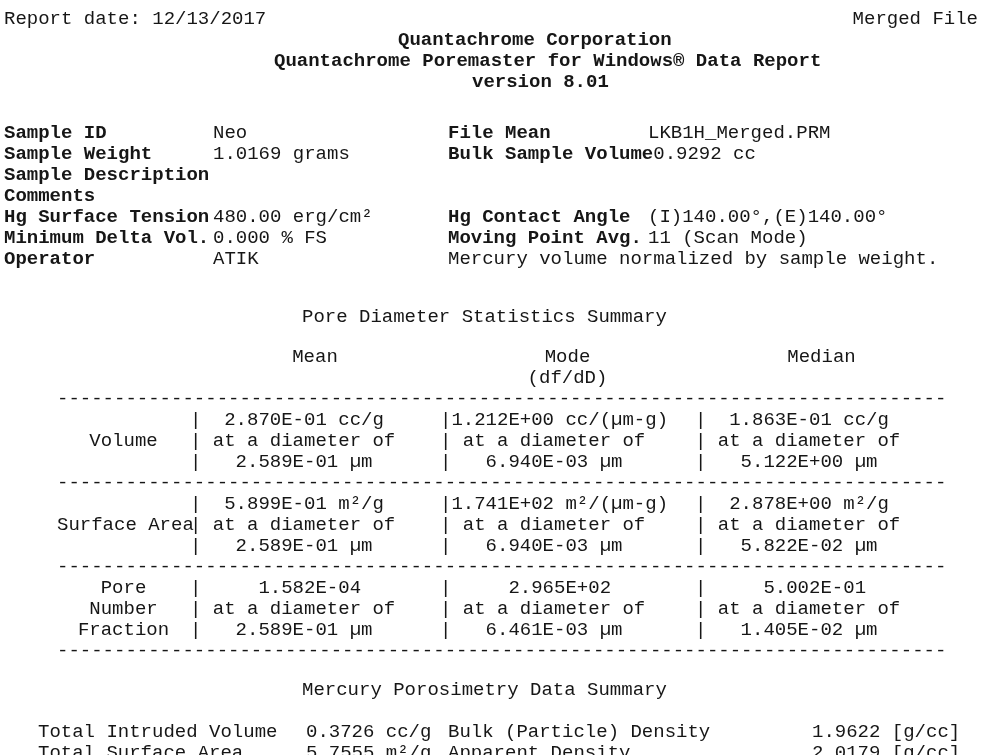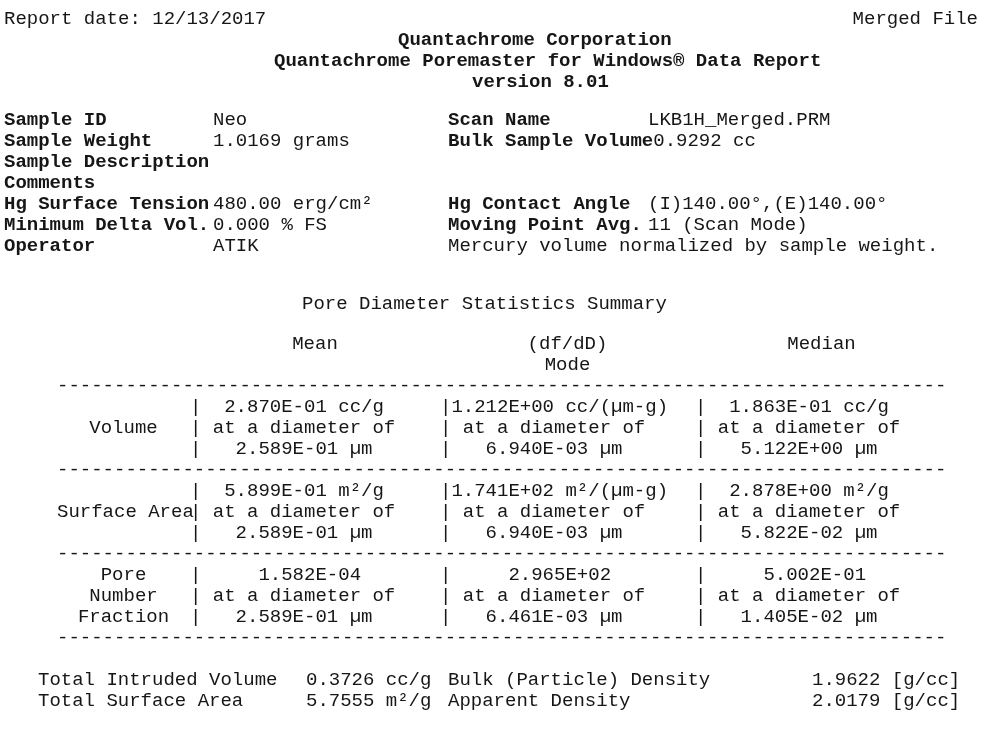--- a/index.html
+++ b/index.html
@@ -19,21 +19,21 @@
   
   .topbar { display:flex; justify-content:space-between; height:21px; }
 
   
   .hline { font-weight:bold; white-space:pre; height:21px; }
   .hline.company { margin-left:394px; }
   .hline.product { margin-left:270px; }
   .hline.version { margin-left:468px; }
 
   
-  .sample-info { margin-top:17px; }
+  .sample-info { margin-top:30px; }
   .si-row { display:flex; height:21px; white-space:pre; }
   .si-label  { width:209px; flex:none; font-weight:bold; }
   .si-value  { width:235px; flex:none; }
   .si-rlabel { min-width:200px; flex:none; font-weight:bold; }
   .si-rvalue { flex:1; }
   .si-note   { flex:1; }
 
   
   .section-title { white-space:pre; height:21px; margin-left:298px; }
   .stats-title { margin-top:37px; }
@@ -75,21 +75,21 @@
   <div>
     <div class="hline company">Quantachrome Corporation</div>
     <div class="hline product">Quantachrome Poremaster for Windows® Data Report</div>
     <div class="hline version">version 8.01</div>
   </div>
 
   <div class="sample-info">
     <div class="si-row">
       <span class="si-label">Sample ID</span>
       <span class="si-value">Neo</span>
-      <span class="si-rlabel">Scan Name</span>
+      <span class="si-rlabel">File Mean</span>
       <span class="si-rvalue">LKB1H_Merged.PRM</span>
     </div>
     <div class="si-row">
       <span class="si-label">Sample Weight</span>
       <span class="si-value">1.0169 grams</span>
       <span class="si-rlabel">Bulk Sample Volume</span>
       <span class="si-rvalue">0.9292 cc</span>
     </div>
     <div class="si-row">
       <span class="si-label">Sample Description</span>
@@ -122,22 +122,22 @@
     </div>
   </div>
 
   <div class="section-title stats-title">Pore Diameter Statistics Summary</div>
 
   <div class="stats-table">
     <div class="t-header">
       <div class="th-label"></div>
       <div class="th-mean">Mean</div>
       <div class="th-mode">
+        <div>Mode</div>
         <div>(df/dD)</div>
-        <div>Mode</div>
       </div>
       <div class="th-median">Median</div>
     </div>
 
     <div class="divider">------------------------------------------------------------------------------</div>
 
     <div class="t-row">
       <div class="cell c-label">
 Volume</div>
       <div class="cell c-mean">|  2.870E-01 cc/g
@@ -180,20 +180,21 @@
 | at a diameter of
 |   6.461E-03 µm</div>
       <div class="cell c-median">|     5.002E-01
 | at a diameter of
 |   1.405E-02 µm</div>
     </div>
 
     <div class="divider">------------------------------------------------------------------------------</div>
   </div>
 
+  <div class="section-title mercury-title">Mercury Porosimetry Data Summary</div>
 
   <div class="mp-rows">
     <div class="mp-row">
       <span class="mp-llabel">Total Intruded Volume</span>
       <span class="mp-lvalue">0.3726 cc/g</span>
       <span class="mp-rlabel">Bulk (Particle) Density</span>
       <span class="mp-rvalue">1.9622 [g/cc]</span>
     </div>
     <div class="mp-row">
       <span class="mp-llabel">Total Surface Area</span>

